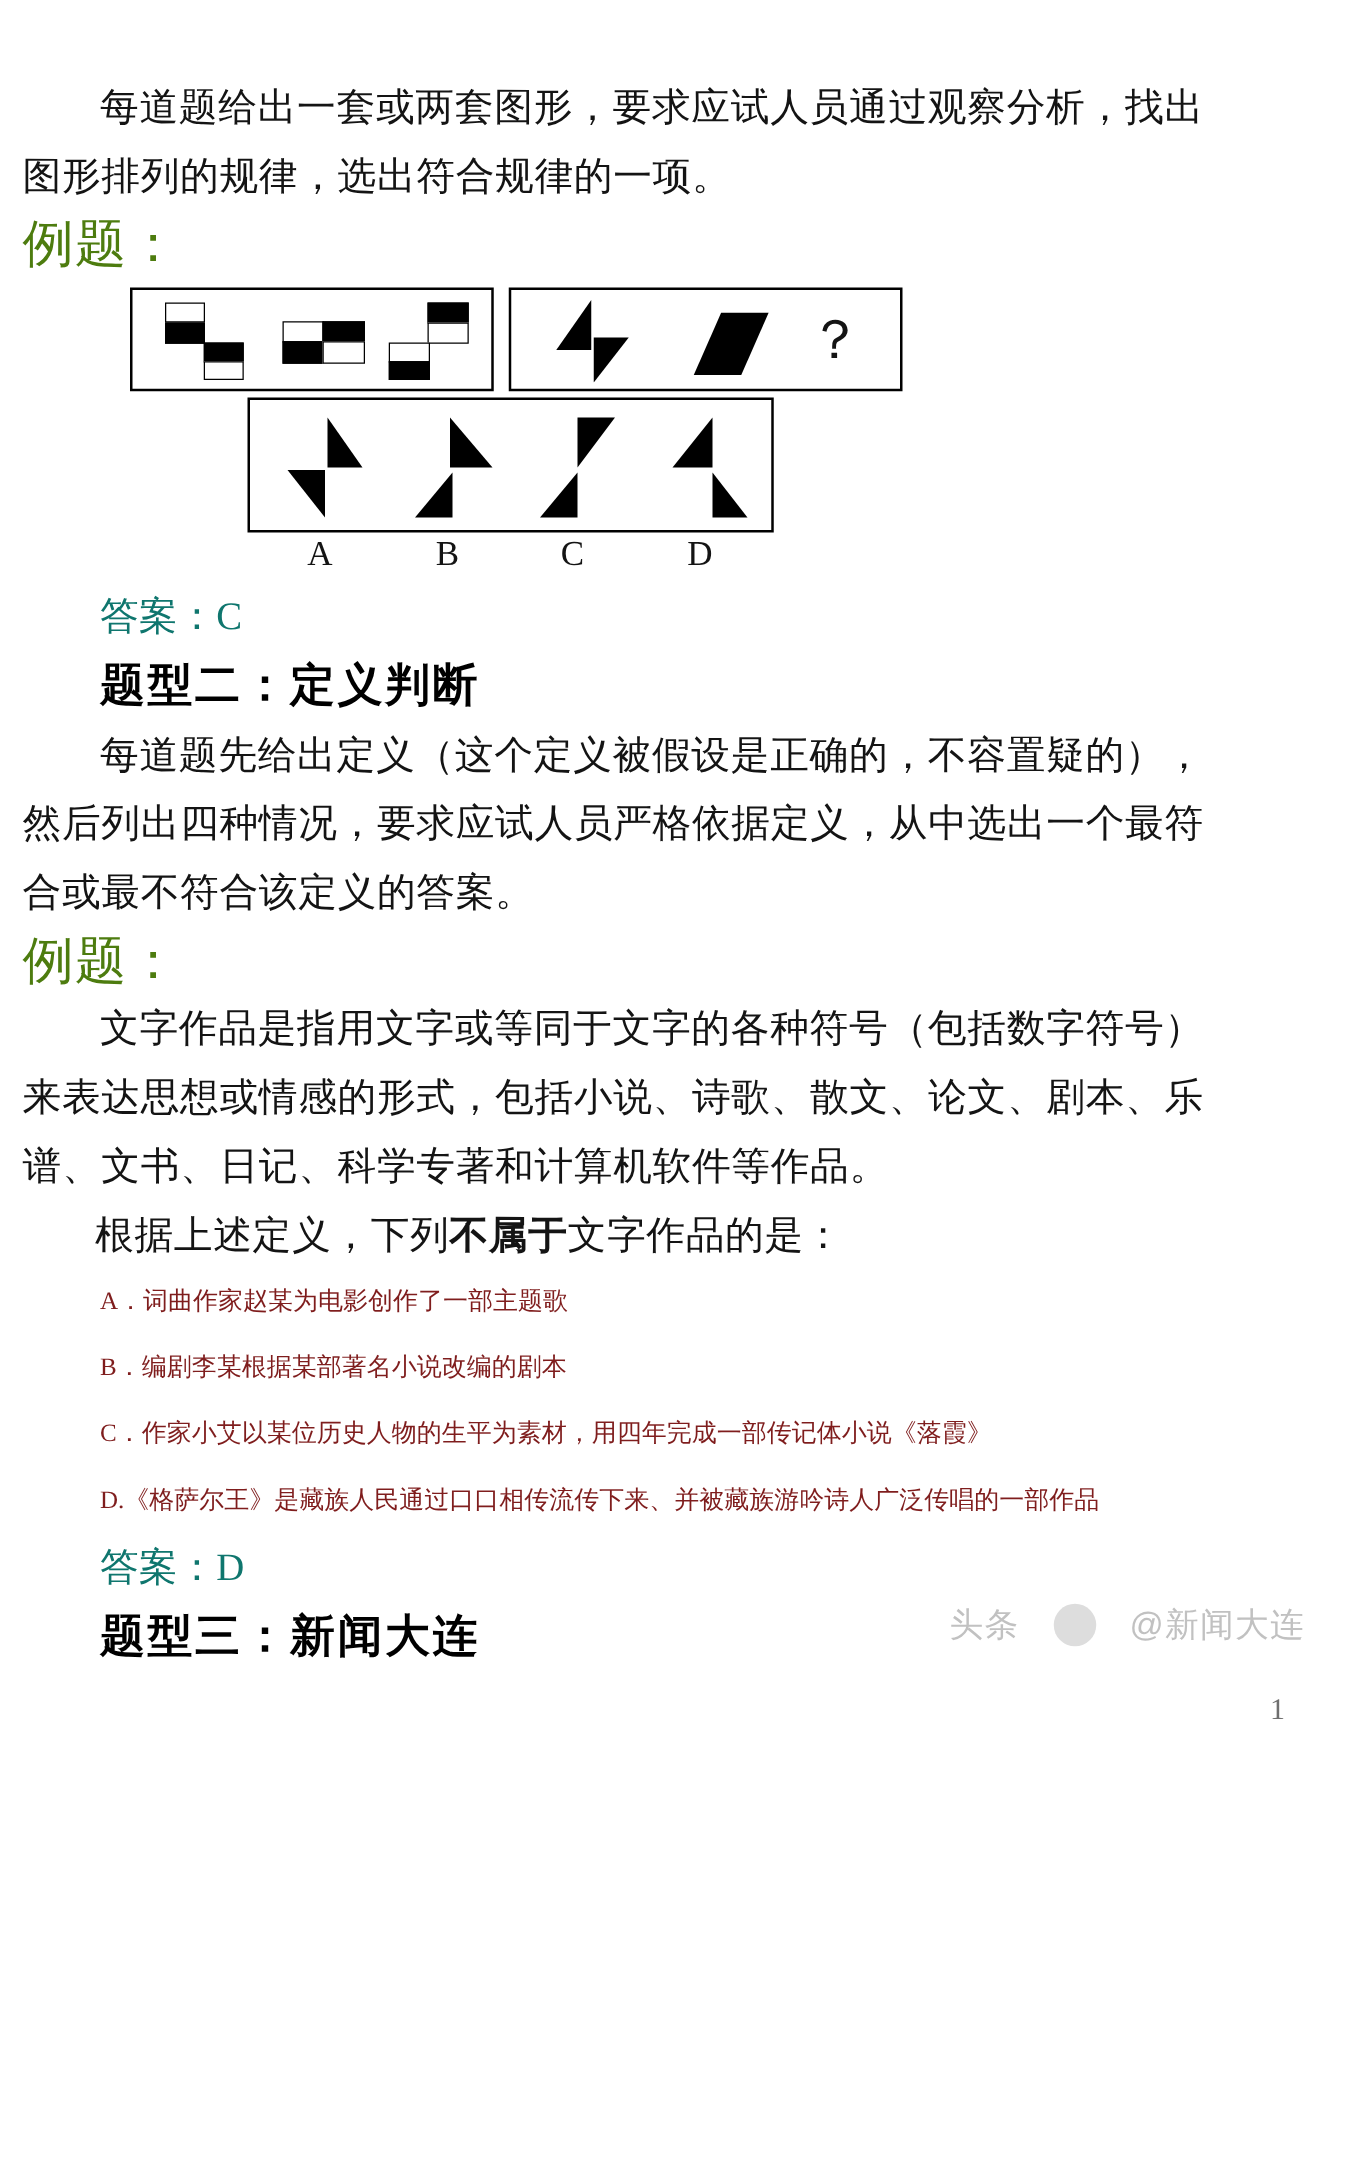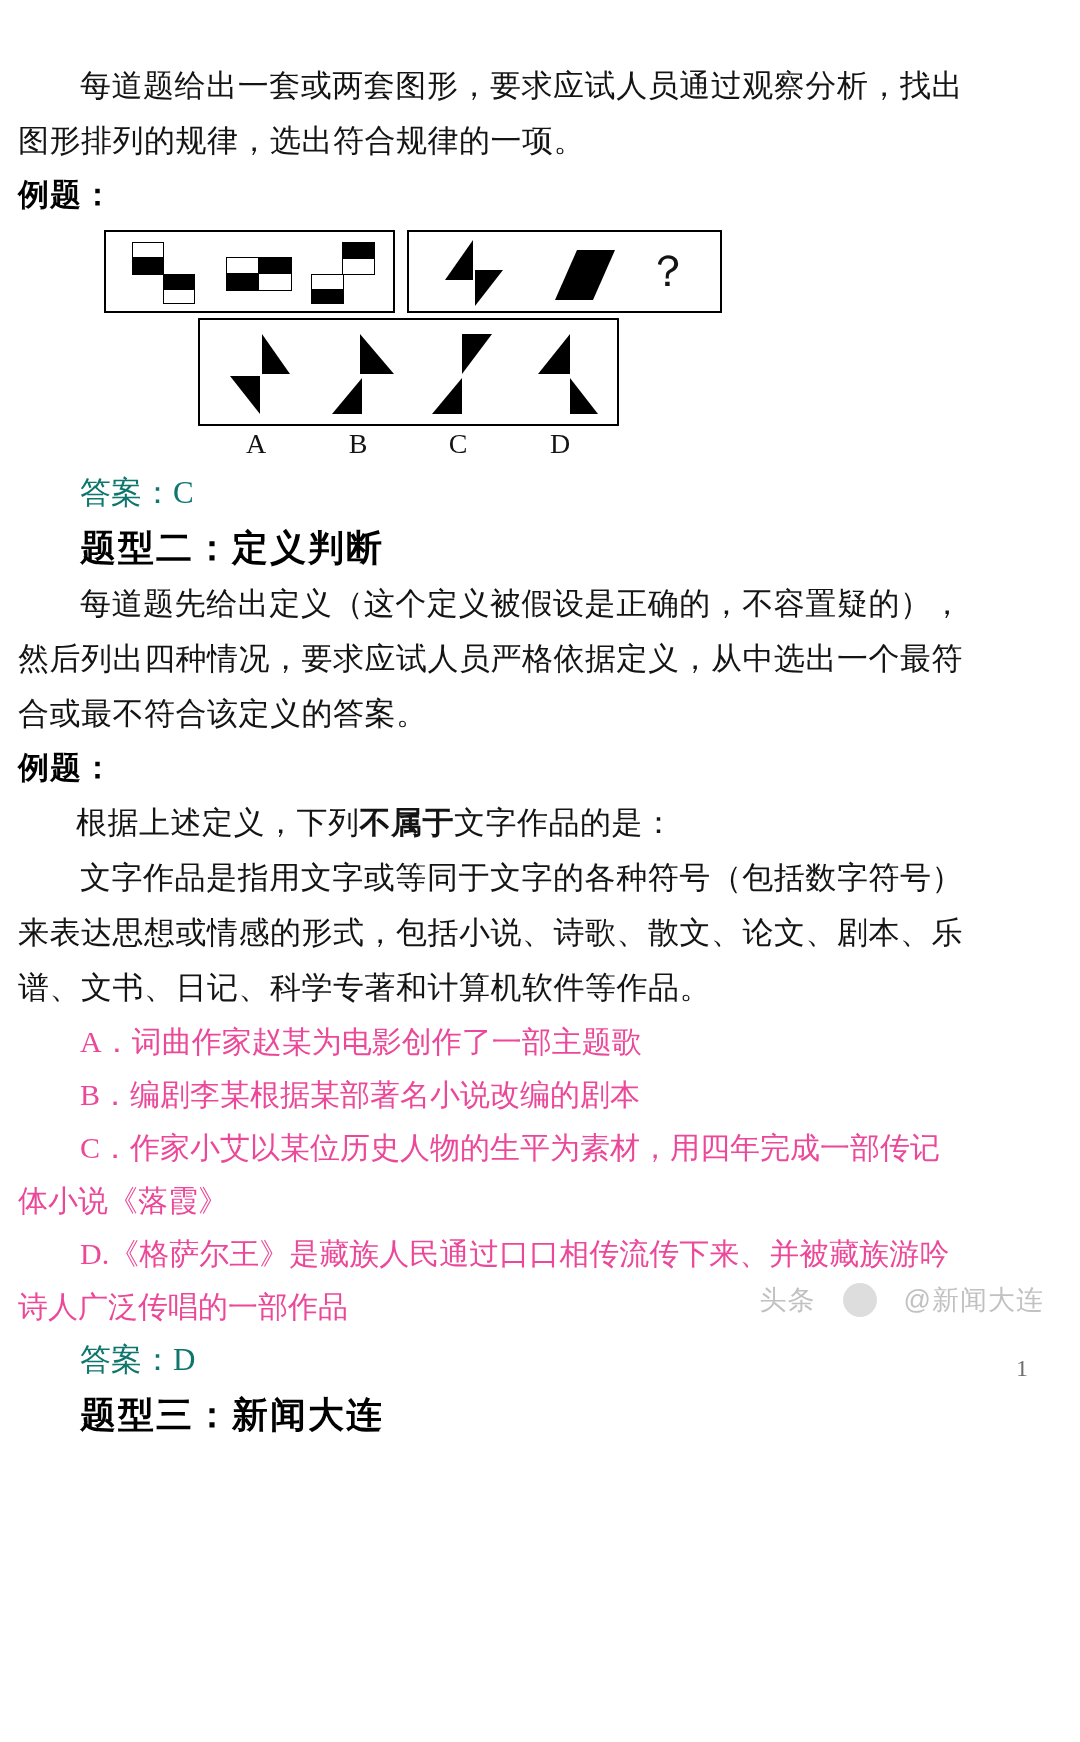--- a/index.html
+++ b/index.html
@@ -35,44 +35,44 @@
     line-height: 55px;
     letter-spacing: 0.5px;
     text-align: justify;
     text-justify: inter-character;
     color: #141414;
   }
   .para.indent { text-indent: 62px; }
   .para.indent-sm { text-indent: 58px; }
 
   .heading-label {
-    font-size: 31px;
-    font-weight: bold;
+    font-size: 41px;
+    font-weight: normal;
     line-height: 54px;
     letter-spacing: 1px;
-    color: #000000;
+    color: #4d7c0f;
   }
   .section-heading {
     font-size: 36px;
     font-weight: bold;
     line-height: 56px;
     letter-spacing: 2px;
     color: #000;
     padding-left: 62px;
   }
   .answer-line {
     font-size: 31px;
     line-height: 54px;
     padding-left: 62px;
     color: #0f766e;
   }
   .opt-line {
-    font-size: 30px;
+    font-size: 20px;
     line-height: 53px;
-    color: #ec4899;
+    color: #7f1d1d;
     font-family: Liberation Serif, serif;
   }
   .opt-line.first { text-indent: 62px; }
   b.bold { font-weight: bold; }
 
   
   .figure-wrap {
     position: relative;
     margin: 8px 0 4px 0;
     height: 232px;
@@ -247,25 +247,25 @@
     </div>
 
     <div class="answer-line">答案：C</div>
 
     <div class="section-heading">题型二：定义判断</div>
 
     <div class="para indent">每道题先给出定义（这个定义被假设是正确的，不容置疑的），然后列出四种情况，要求应试人员严格依据定义，从中选出一个最符合或最不符合该定义的答案。</div>
 
     <div class="heading-label">例题：</div>
 
+    <div class="para indent">文字作品是指用文字或等同于文字的各种符号（包括数字符号）来表达思想或情感的形式，包括小说、诗歌、散文、论文、剧本、乐谱、文书、日记、科学专著和计算机软件等作品。</div>
+
     <div class="para indent-sm">
       <span>根据上述定义，下列</span><b class="bold">不属于</b><span>文字作品的是：</span>
     </div>
-
-    <div class="para indent">文字作品是指用文字或等同于文字的各种符号（包括数字符号）来表达思想或情感的形式，包括小说、诗歌、散文、论文、剧本、乐谱、文书、日记、科学专著和计算机软件等作品。</div>
 
     <div class="opt-line first">A．词曲作家赵某为电影创作了一部主题歌</div>
     <div class="opt-line first">B．编剧李某根据某部著名小说改编的剧本</div>
     <div class="opt-line first">C．作家小艾以某位历史人物的生平为素材，用四年完成一部传记体小说《落霞》</div>
     <div class="opt-line first">D.《格萨尔王》是藏族人民通过口口相传流传下来、并被藏族游吟诗人广泛传唱的一部作品</div>
 
     <div class="answer-line">答案：D</div>
 
     <div class="section-heading">题型三：新闻大连</div>
 

